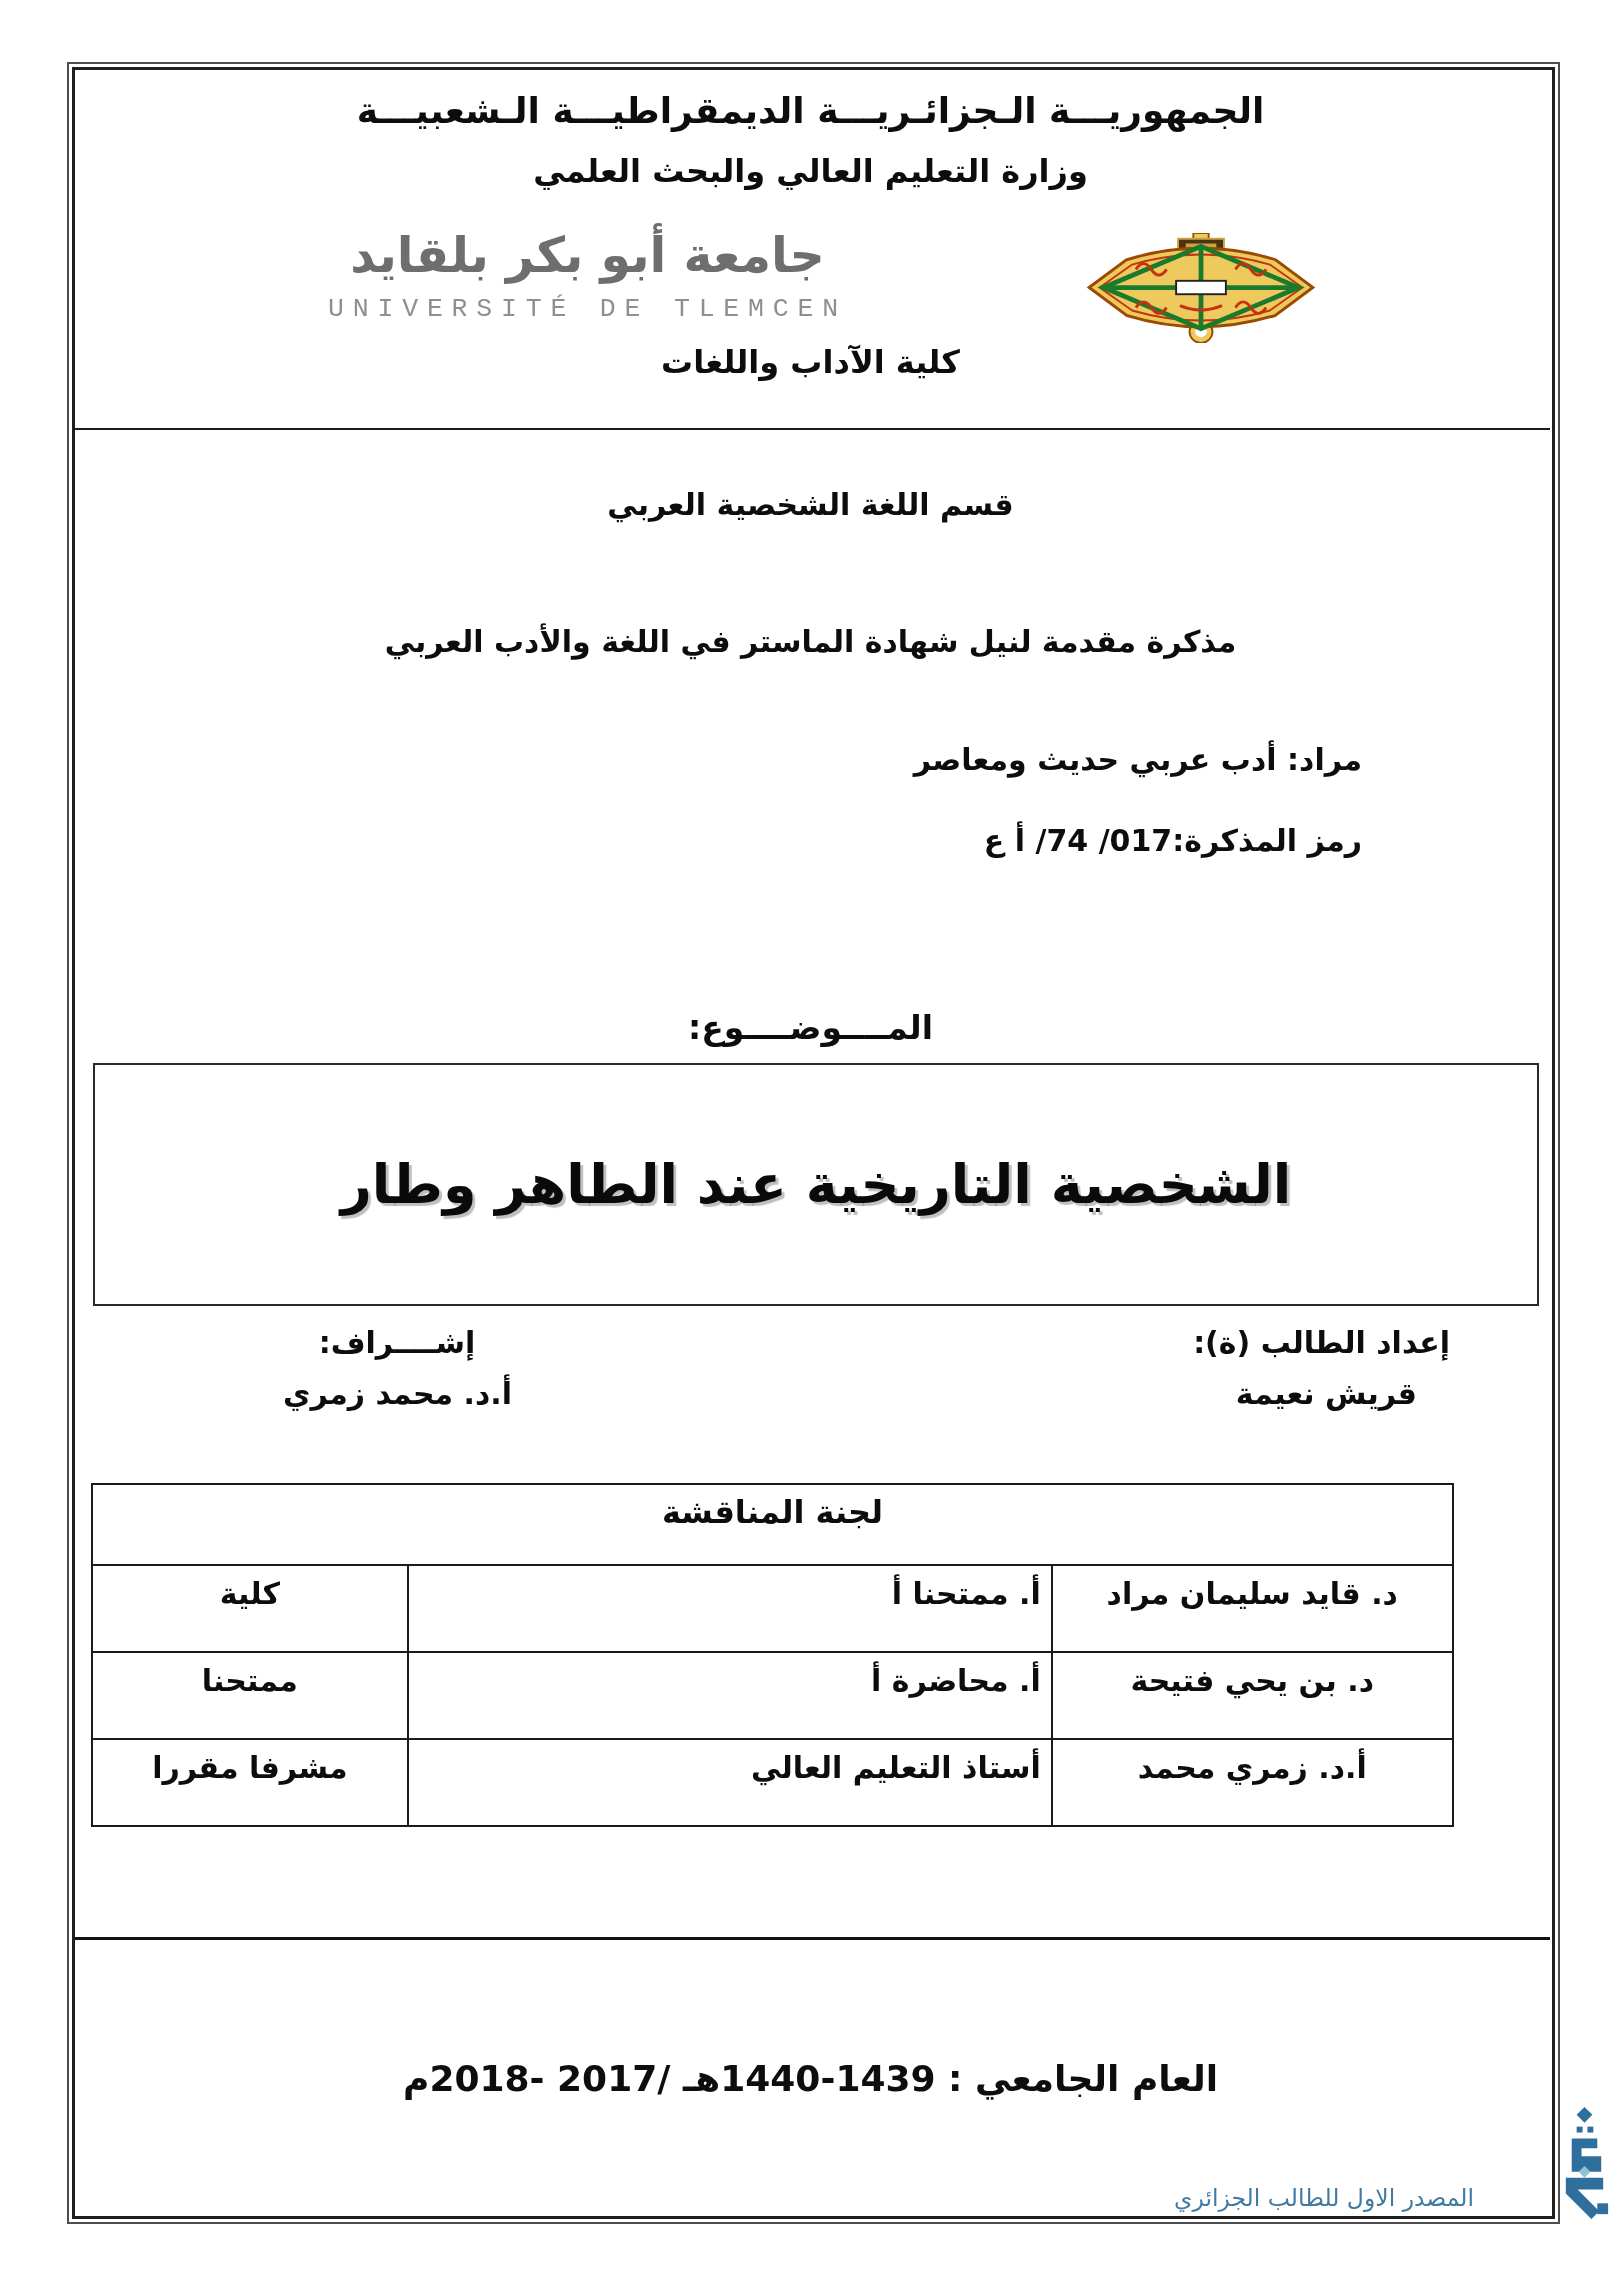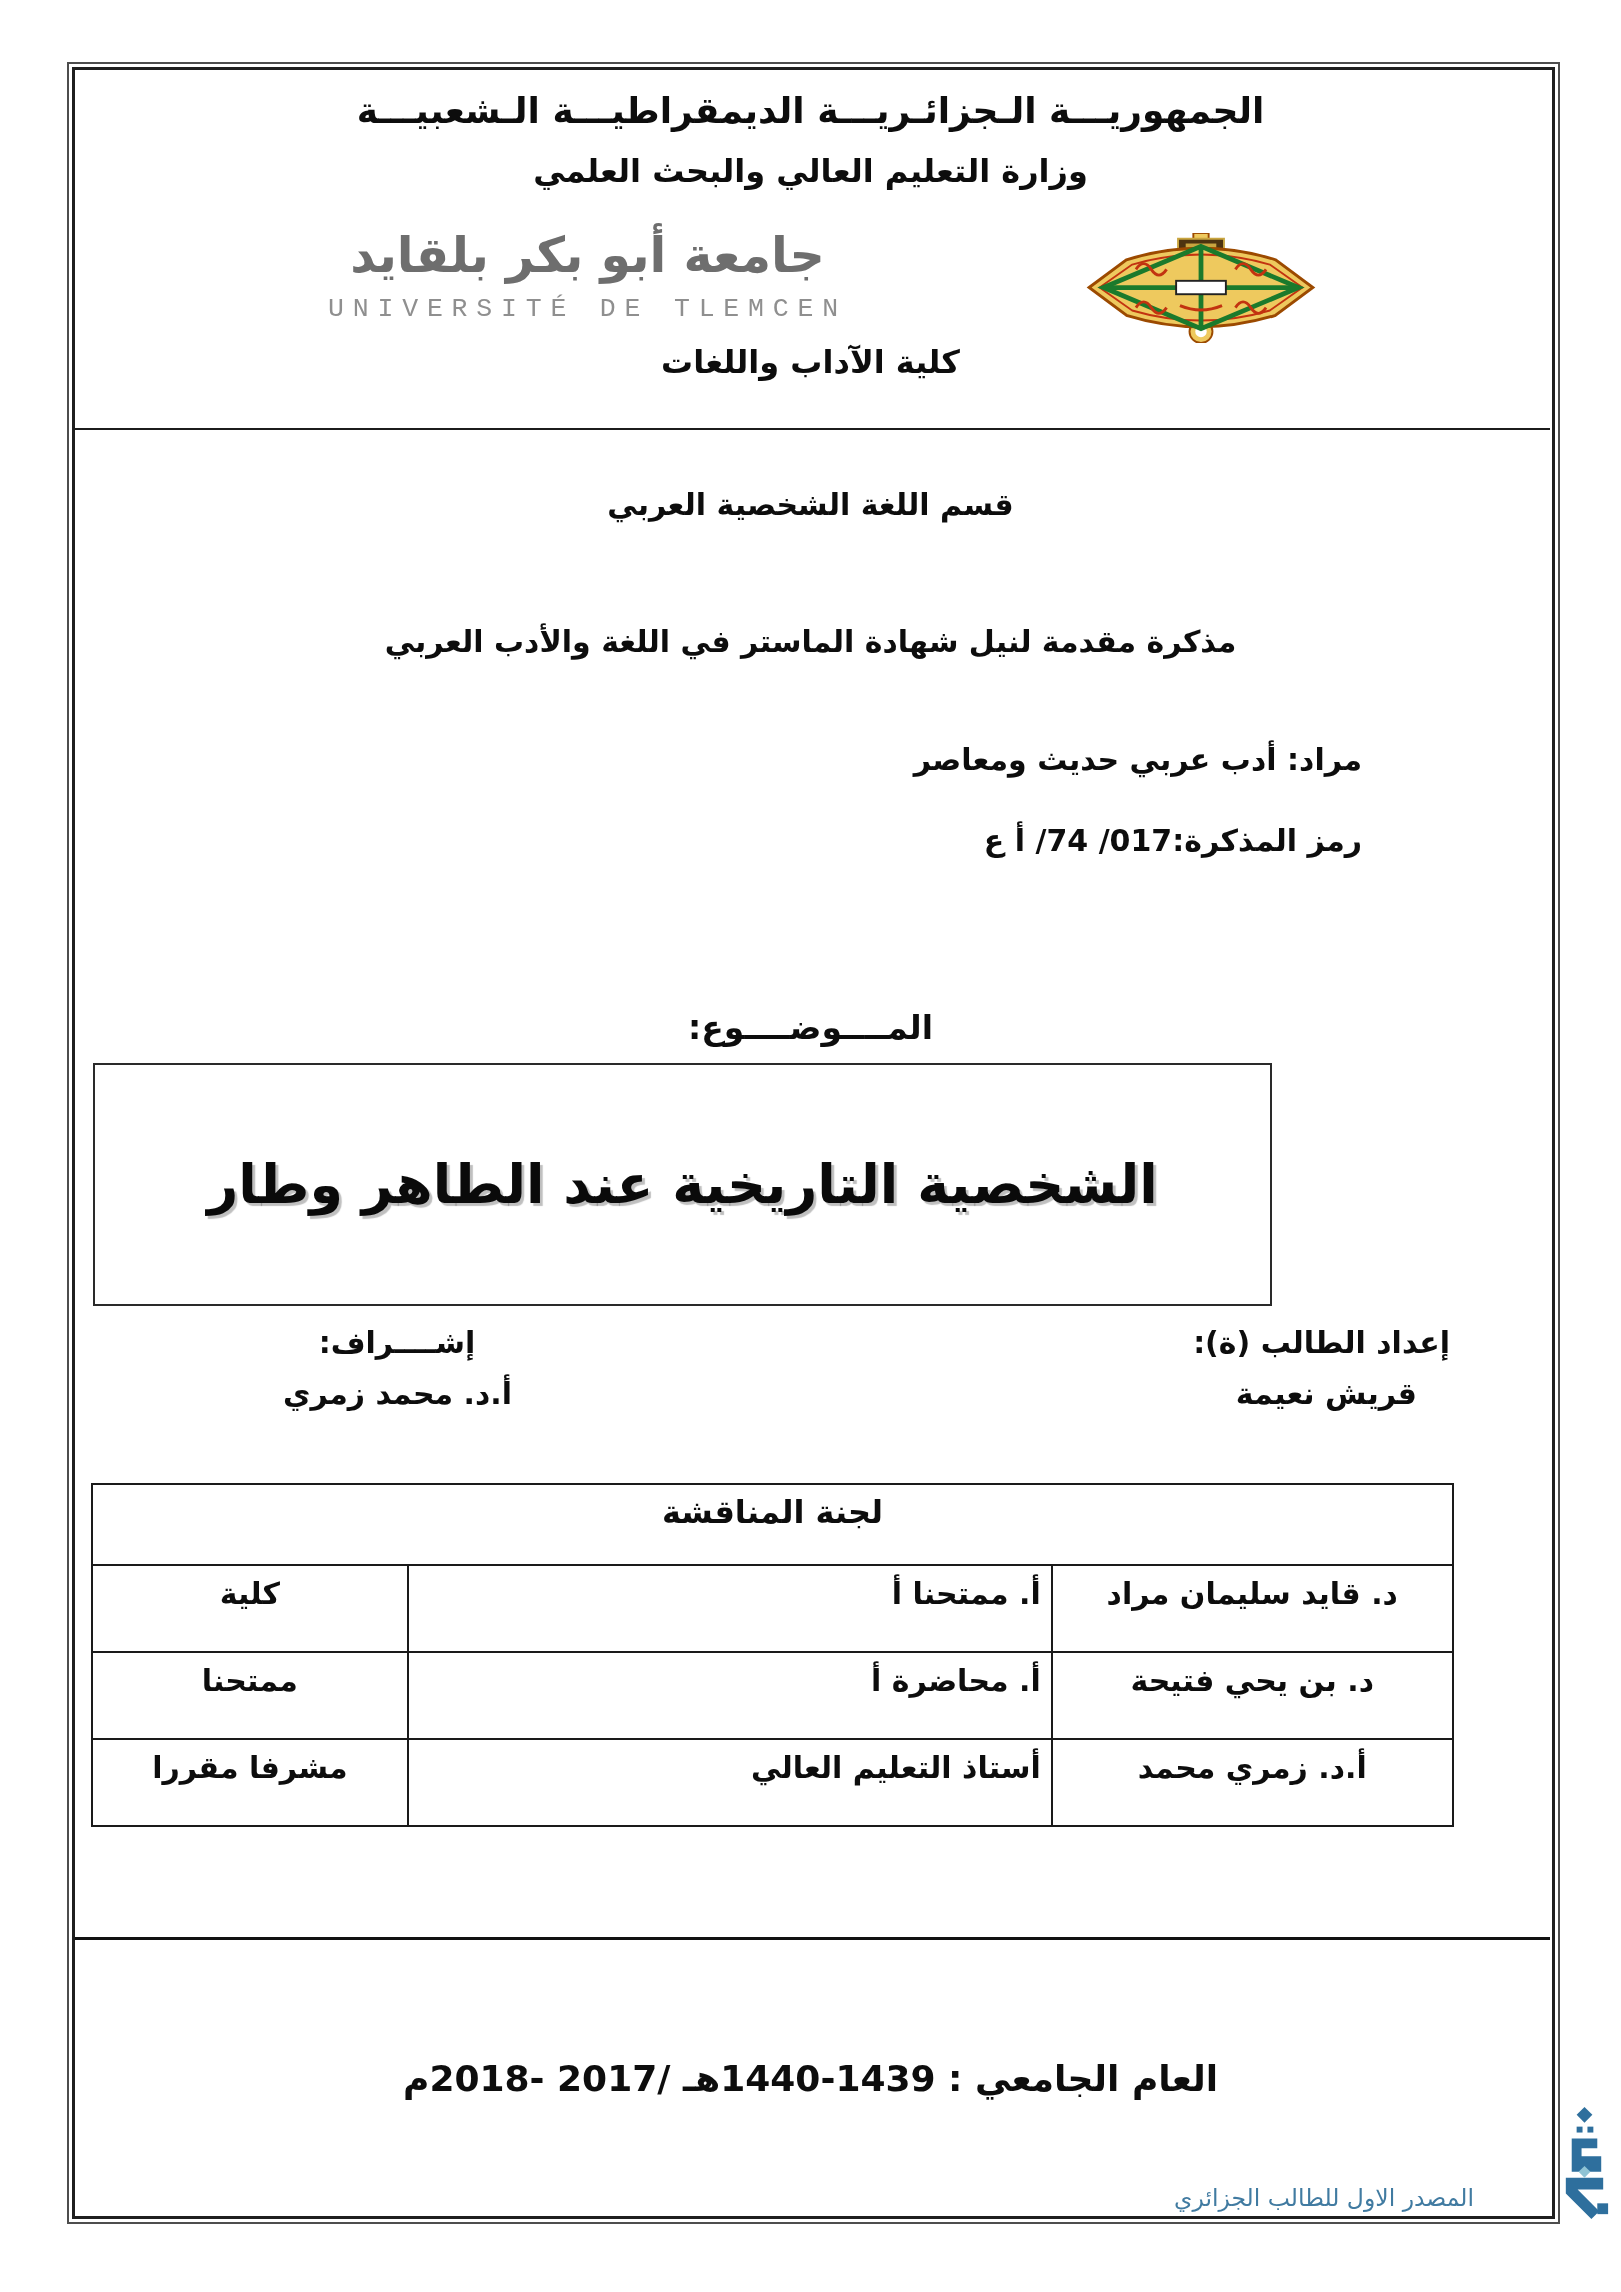--- a/index.html
+++ b/index.html
@@ -29,21 +29,21 @@
 
   .faculty{position:absolute;top:343px;left:0;width:100%;text-align:center;font-size:32px;}
   .rule1{position:absolute;top:428px;left:75px;width:1475px;height:2px;background:#1c1c1c;}
 
   .department{position:absolute;top:487px;left:0;width:100%;text-align:center;font-size:30px;}
   .memoir{position:absolute;top:624px;left:0;width:100%;text-align:center;font-size:30px;}
   .specialty{position:absolute;top:742px;right:259px;font-size:30px;}
   .memoir-code{position:absolute;top:823px;right:259px;font-size:30px;}
 
   .subject-label{position:absolute;top:1008px;left:0;width:100%;text-align:center;font-size:33px;}
-  .title-box{position:absolute;left:93px;top:1063px;width:1179px;height:243px;
+  .title-box{position:absolute;left:93px;top:1063px;width:1446px;height:243px;
     border:2px solid #2a2a2a;display:flex;align-items:center;justify-content:center;}
   .title-text{font-size:54px;font-weight:700;color:#0a0a0a;direction:rtl;
     text-shadow:2.9px 2.9px 1px rgba(0,0,0,0.25);}
 
   .prepared-label{position:absolute;top:1325px;right:171px;font-size:30px;}
   .student-name{position:absolute;top:1376px;right:204px;font-size:30px;}
   .supervision-label{position:absolute;top:1325px;left:250px;width:294px;text-align:center;font-size:30px;}
   .supervisor-name{position:absolute;top:1376px;left:221px;width:353px;text-align:center;font-size:30px;}
 
   table.committee{position:absolute;left:91px;top:1483px;width:1363px;

